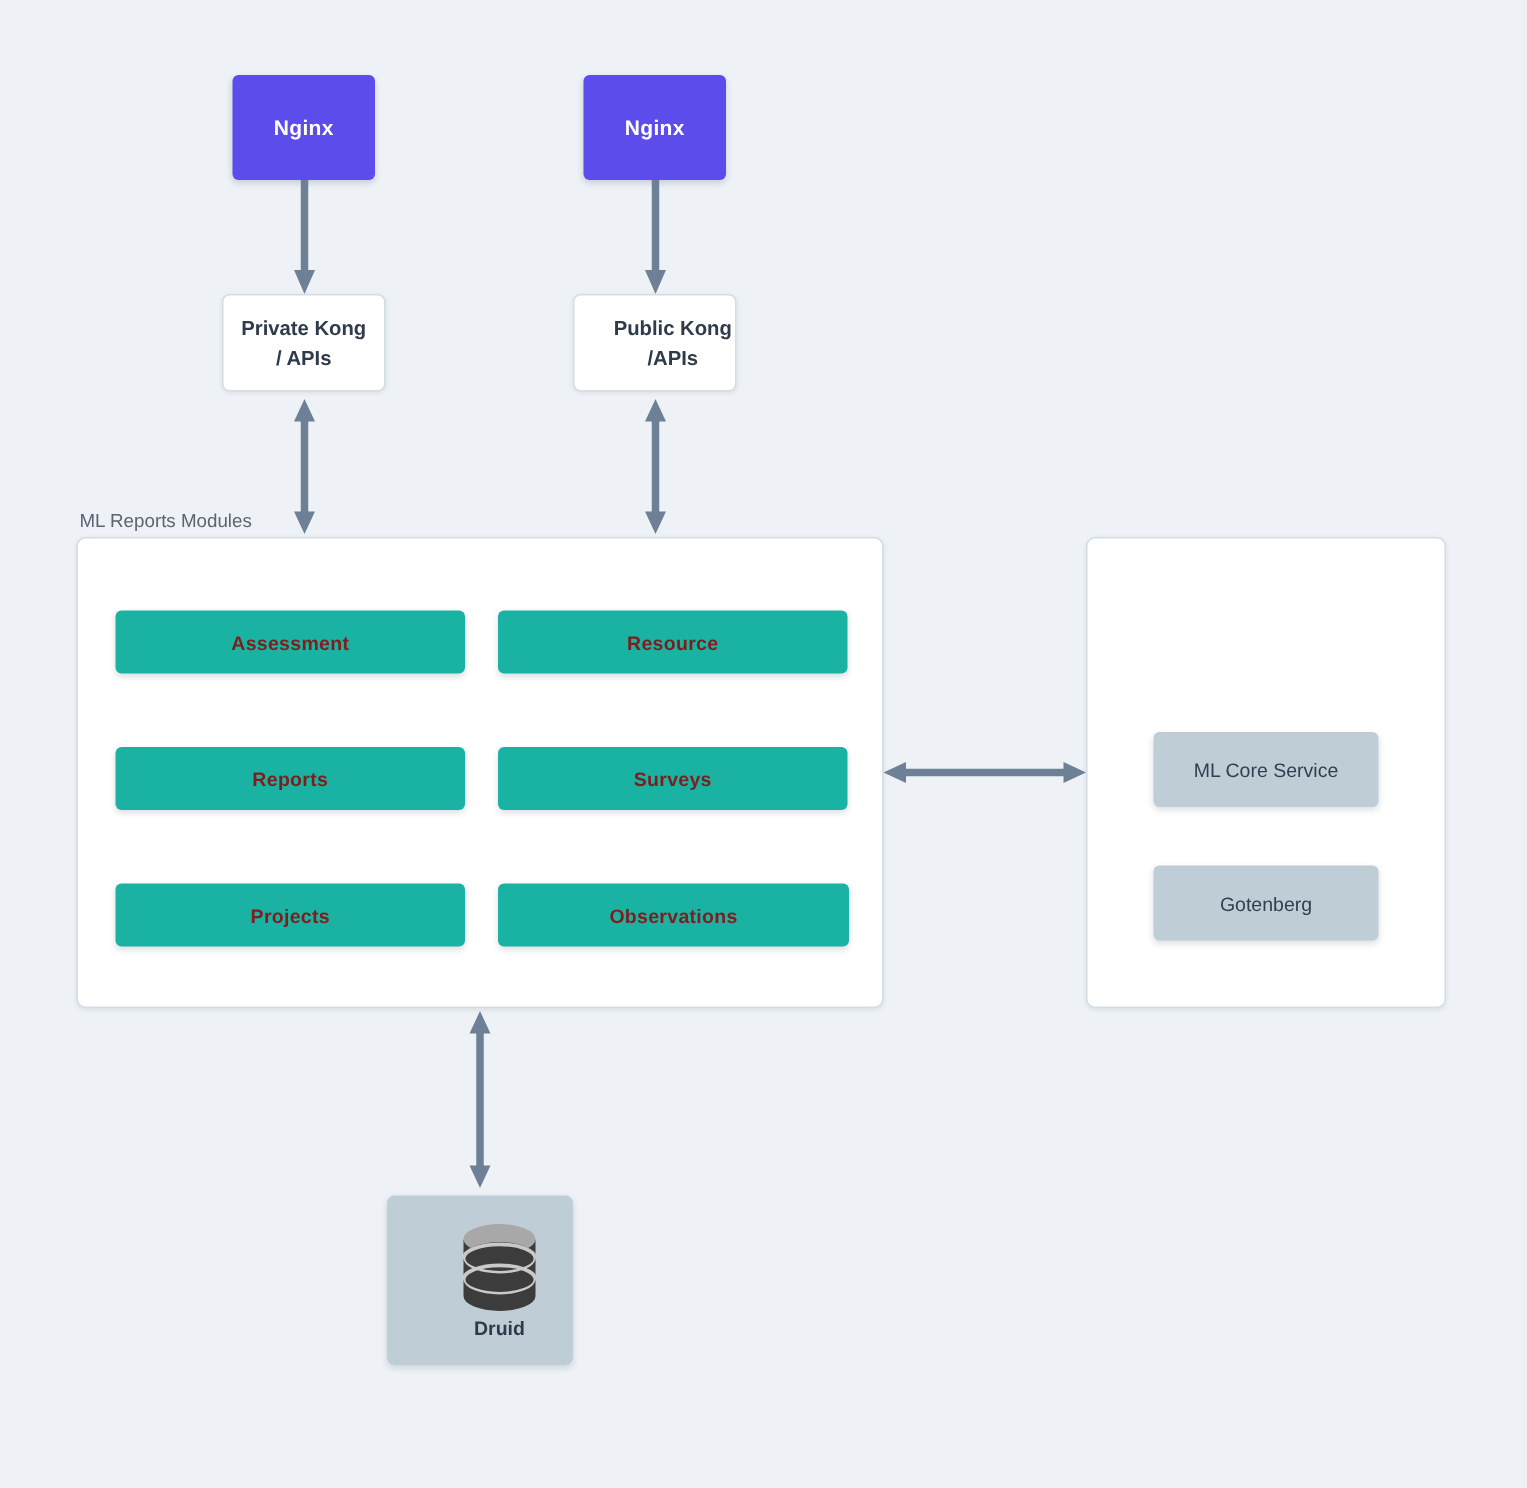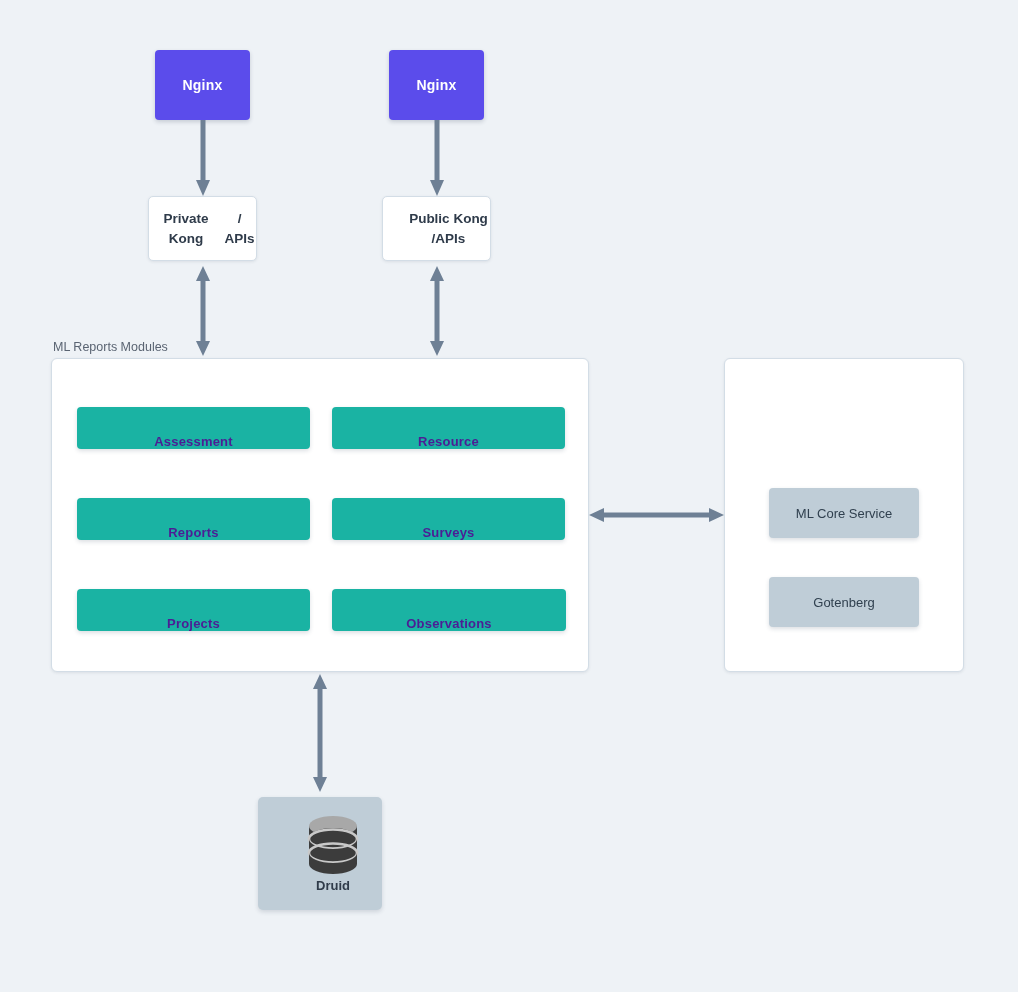--- a/index.html
+++ b/index.html
@@ -63,27 +63,26 @@
     position: absolute;
     font-size: 12.5px;
     color: #5a6472;
     font-weight: normal;
     white-space: nowrap;
   }
 
   
   .module {
     background: #1ab3a3;
-    color: #4c1d95;
+    color: #7f1d1d;
     font-size: 13px;
     font-weight: bold;
     border-radius: 4px;
     box-shadow: 0 2px 4px rgba(40,55,80,0.16);
     letter-spacing: .2px;
-    align-items: flex-end;
   }
 
   
   .service {
     background: #bfcdd7;
     color: #30404f;
     font-size: 13px;
     font-weight: normal;
     border-radius: 4px;
     box-shadow: 0 2px 4px rgba(40,55,80,0.16);
@@ -115,21 +114,21 @@
 <div class="canvas">
 
   <div class="node nginx" style="left:155px; top:50px; width:95px; height:70px;">
     <span>Nginx</span>
   </div>
 
   <div class="node nginx" style="left:389px; top:50px; width:95px; height:70px;">
     <span>Nginx</span>
   </div>
 
-  <div class="node kong" style="left:148px; top:196px; width:109px; height:65px; flex-direction:row;">
+  <div class="node kong" style="left:148px; top:196px; width:109px; height:65px; flex-direction:column;">
     <span>Private Kong</span>
     <span>/ APIs</span>
   </div>
 
   <div class="node kong" style="left:382px; top:196px; width:109px; height:65px; flex-direction:column;padding-left:24px;">
     <span>Public Kong</span>
     <span>/APIs</span>
   </div>
 
   <svg class="arrow-svg" style="left:196px; top:120px;" width="14" height="78">

